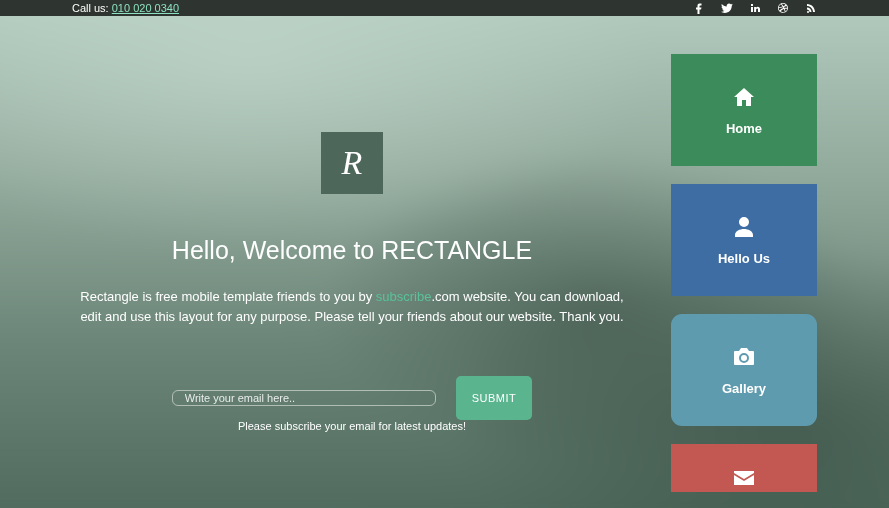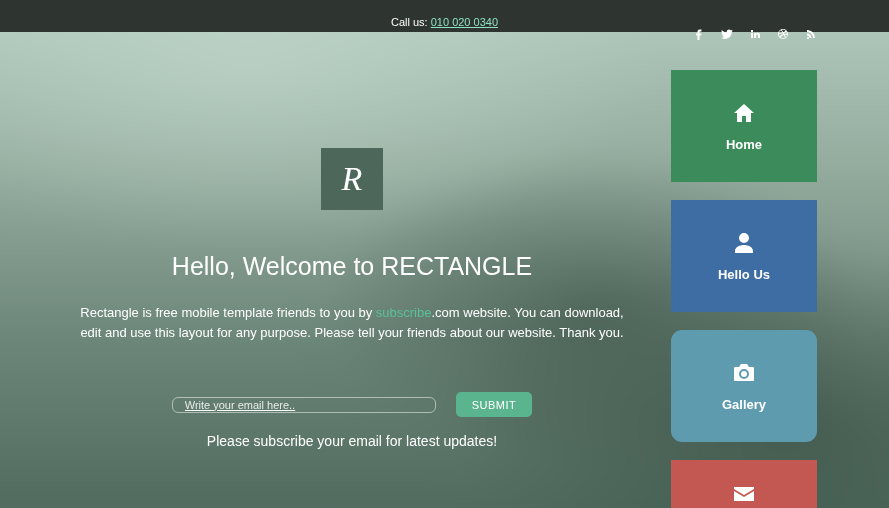--- a/index.html
+++ b/index.html
@@ -22,23 +22,22 @@
     linear-gradient(180deg, #b8d0c4 0%, #93ab9d 35%, #6c8679 65%, #4d685b 100%);
   filter: blur(12px);
   transform: scale(1.1);
 }
 .topbar {
   position: relative;
   height: 16px;
   background: #2e342f;
   display: flex;
   align-items: center;
-  padding: 16px 72px;
+  padding: 0 72px;
   z-index: 10;
-  flex-direction: column;
 }
 .topbar .call { color: #fff; font-size: 11px; }
 .topbar .phone { color: #8de0c0; text-decoration: underline; }
 .topbar .socials { margin-left: auto; display: flex; gap: 16px; }
 .topbar .socials .soc { color: #fff; font-size: 12px; cursor: pointer; }
 .topbar .socials svg { width: 12px; height: 12px; fill: #fff; display: block; }
 
 .stage {
   position: relative;
   height: 474px;
@@ -81,35 +80,34 @@
 .email {
   width: 264px;
   height: 16px;
   border-radius: 6px;
   border: 1px solid rgba(255,255,255,0.5);
   background: transparent;
   color: #fff;
   font-size: 11px;
   padding: 0 12px;
   outline: none;
-  text-decoration: underline;
 }
 .email::placeholder { color: rgba(255,255,255,0.85); }
 .submit {
-  height: 25px;
+  height: 44px;
   padding: 0 16px;
   border: none;
   border-radius: 5px;
   background: #5ab58f;
   color: #fff;
   font-size: 11px;
   letter-spacing: 0.5px;
   cursor: pointer;
 }
-.note { font-size: 14px; color: #fff; margin-top: 16px; }
+.note { font-size: 11px; color: #fff; }
 
 .nav {
   position: absolute;
   right: 72px;
   top: 38px;
   width: 146px;
   display: flex;
   flex-direction: column;
   gap: 18px;
 }

